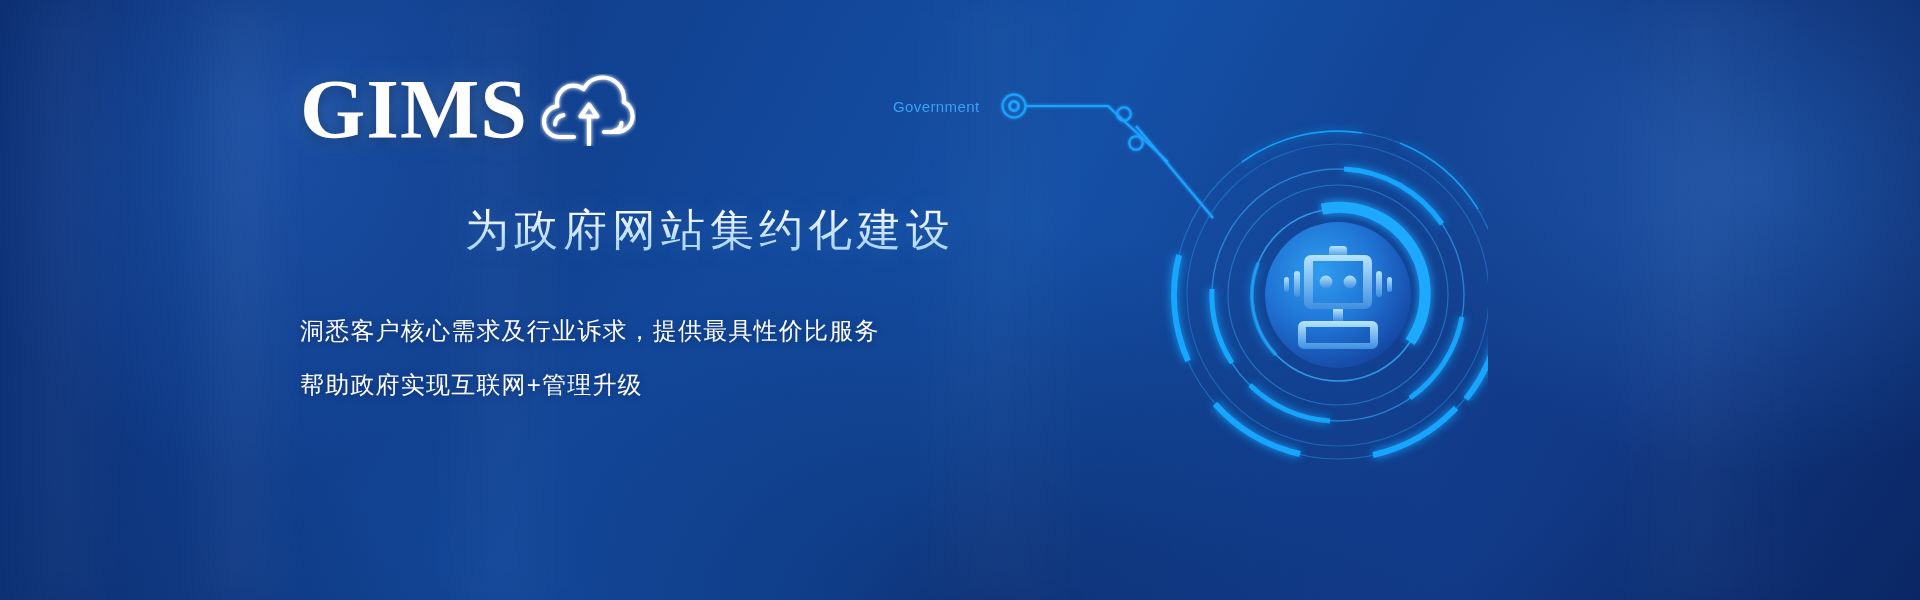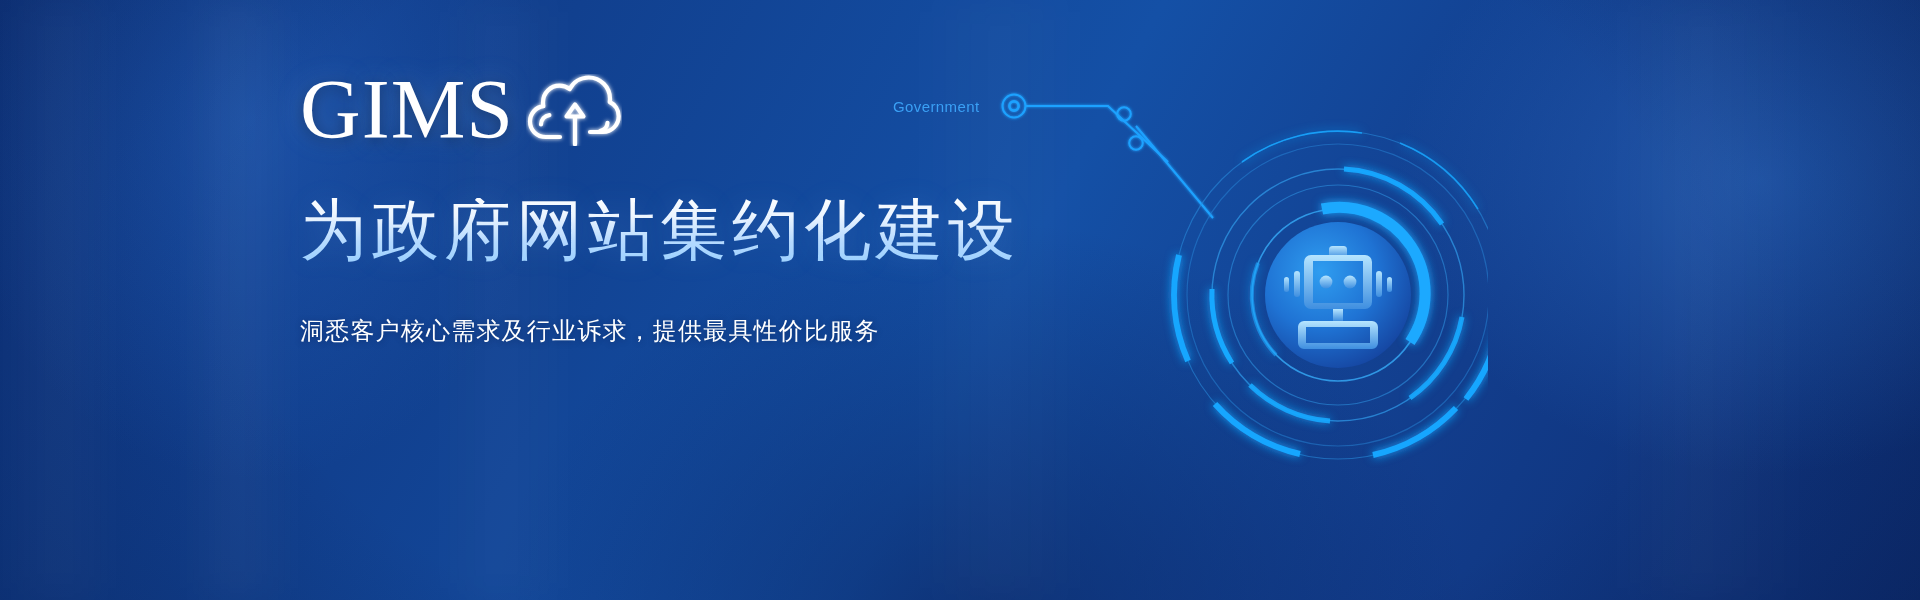--- a/index.html
+++ b/index.html
@@ -67,41 +67,42 @@
   .brand-row {
     display: flex;
     align-items: center;
     gap: 152px;
     height: 96px;
   }
   .brand-title {
     font-family: "Liberation Serif", "DejaVu Serif", serif;
     font-size: 84px;
     line-height: 92px;
-    font-weight: 400;
+    font-weight: 700;
     letter-spacing: 1px;
     color: #ffffff;
     text-shadow: 0 3px 14px rgba(0,0,0,0.35), 0 0 26px rgba(150,200,255,0.35);
     white-space: nowrap;
   }
   .cloud-icon { width: 96px; height: 72px; display: block; margin-left: -140px; }
 
   .headline {
     margin-top: 40px;
-    font-size: 67px;
+    font-size: 44px;
     line-height: 64px;
     font-weight: 400;
     letter-spacing: 5px;
     white-space: nowrap;
     background: linear-gradient(180deg, #ffffff 0%, #f2f8ff 28%, #b9dcff 68%, #9ed2ff 100%);
     -webkit-background-clip: text;
     background-clip: text;
     color: transparent;
     -webkit-text-fill-color: transparent;
     text-shadow: 0 0 28px rgba(120,190,255,0.18);
+    text-align: center;
   }
 
   .sub-lines { margin-top: 52px; }
   .sub-line {
     font-size: 24px;
     line-height: 34px;
     letter-spacing: 1.2px;
     color: #ffffff;
     white-space: nowrap;
     margin-bottom: 20px;
@@ -167,20 +168,21 @@
             <path d="M49 70.5 V42.5 H40.5 L49 30.5 L57.5 42.5 H49"></path>
           </g>
         </svg>
       </span>
     </div>
 
     <div class="headline">为政府网站集约化建设</div>
 
     <div class="sub-lines">
       <div class="sub-line">洞悉客户核心需求及行业诉求，提供最具性价比服务</div>
+      <div class="sub-line">帮助政府实现互联网+管理升级</div>
     </div>
   </div>
 
   <div class="tech-graphic">
 
     <div class="gov-label">Government</div>
 
     <svg class="tech-svg" width="620" height="430" viewBox="0 0 620 430" xmlns="http://www.w3.org/2000/svg" fill="none">
       <defs>
         <radialGradient id="coreGrad" cx="38%" cy="34%" r="75%">

